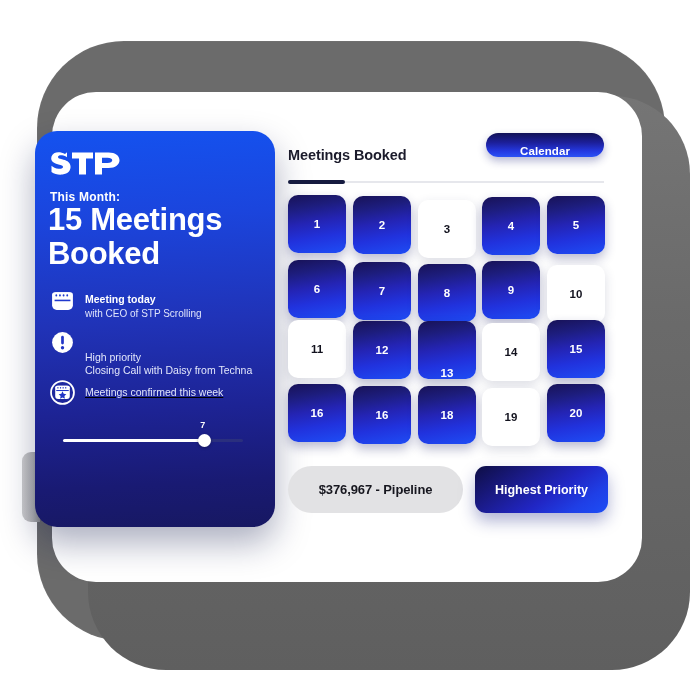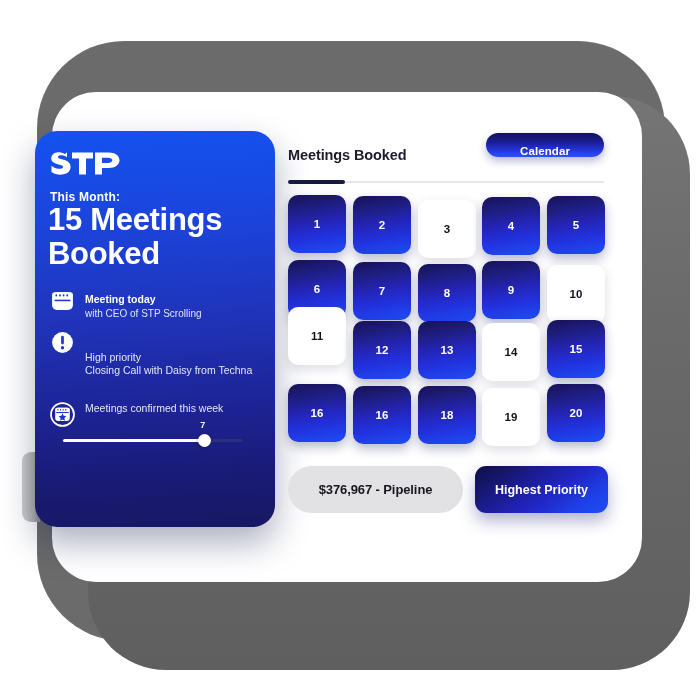--- a/index.html
+++ b/index.html
@@ -72,21 +72,21 @@
     position:absolute;left:48px;top:203px;
     width:205px;
     font-size:31px;line-height:34px;font-weight:bold;
     letter-spacing:-.3px;color:#ffffff;
   }
 
   
   .info-row{position:absolute;display:flex;align-items:flex-start;}
   .info-row.r1{left:50px;top:288px;}
   .info-row.r2{left:50px;top:330px;}
-  .info-row.r3{left:50px;top:402px;}
+  .info-row.r3{left:50px;top:380px;align-items:center;text-decoration:underline;}
 
   .ic{flex:0 0 auto;width:25px;height:25px;margin-right:10px;}
   .ic svg{display:block;width:25px;height:25px;}
 
   .info-txt{padding-top:1px;}
   .info-title{font-size:10.5px;font-weight:bold;line-height:13px;color:#ffffff;}
   .info-sub{font-size:10px;line-height:13px;color:#dfe4fb;}
   .info-single{font-size:10.5px;line-height:13px;color:#e2e6fb;}
 
   
@@ -280,27 +280,27 @@
         </div>
         <div class="cell on" style="left: 130px; top: 67px;">
           <span>8</span>
         </div>
         <div class="cell on" style="left: 194px; top: 64px;">
           <span>9</span>
         </div>
         <div class="cell off" style="left: 259px; top: 68px;">
           <span>10</span>
         </div>
-        <div class="cell off" style="left: 0px; top: 110px;">
+        <div class="cell off" style="left: 0px; top: 123px;">
           <span>11</span>
         </div>
         <div class="cell on" style="left: 65px; top: 124px;">
           <span>12</span>
         </div>
-        <div class="cell on" style="left: 130px; top: 124px;">
+        <div class="cell on" style="left: 130px; top: 124px; align-items: flex-end;">
           <span>13</span>
         </div>
         <div class="cell off" style="left: 194px; top: 126px;">
           <span>14</span>
         </div>
         <div class="cell on" style="left: 259px; top: 123px;">
           <span>15</span>
         </div>
         <div class="cell on" style="left: 0px; top: 187px;">
           <span>16</span>

